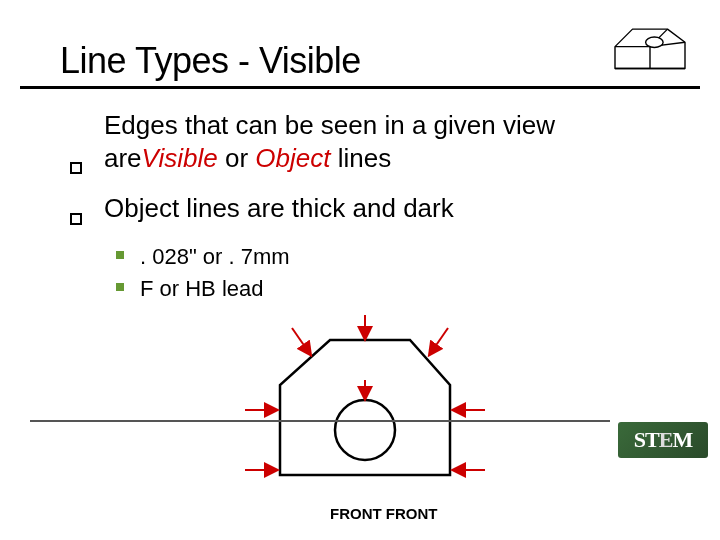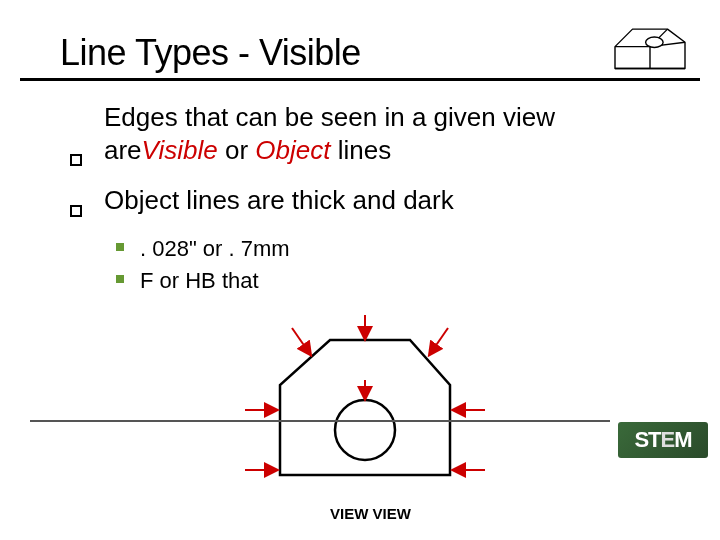--- a/index.html
+++ b/index.html
@@ -9,21 +9,21 @@
     background: #ffffff;
     font-family: Verdana, Arial, sans-serif;
     color: #000;
     position: relative;
     overflow: hidden;
   }
   .slide {
     width: 720px;
     height: 468px;
     position: relative;
-    padding: 32px 0 0 0;
+    padding: 40px 0 0 0;
   }
   .title-row {
     position: relative;
     margin: 0 30px 0 60px;
   }
   .title {
     font-size: 36px;
     font-weight: normal;
     color: #000;
     letter-spacing: -0.5px;
@@ -104,21 +104,21 @@
     bottom: 10px;
     width: 90px;
     height: 36px;
     background: linear-gradient(135deg, #3a6a3a 0%, #2a4a2a 100%);
     border-radius: 3px;
     display: flex;
     align-items: center;
     justify-content: center;
   }
   .logo-text {
-    font-family: Liberation Sans, sans-serif;
+    font-family: Liberation Serif, serif;
     font-size: 22px;
     font-weight: bold;
     color: #fff;
     letter-spacing: -1px;
   }
   .bottom-line {
     position: absolute;
     left: 30px;
     right: 110px;
     bottom: 46px;
@@ -159,21 +159,21 @@
     </div>
   </div>
 
   <div class="sub-bullets">
     <div class="b2">
       <div class="mini-square"></div>
       <div class="b2-text">. 028" or . 7mm</div>
     </div>
     <div class="b2">
       <div class="mini-square"></div>
-      <div class="b2-text">F or HB that</div>
+      <div class="b2-text">F or HB lead</div>
     </div>
   </div>
 
   <svg class="diagram" viewBox="0 0 280 195">
     <defs>
       <marker id="ah" markerWidth="8" markerHeight="8" refX="6" refY="4" orient="auto">
         <path d="M0,0 L8,4 L0,8 Z" fill="#cc0000"></path>
       </marker>
     </defs>
 
@@ -188,21 +188,21 @@
       <line x1="72" y1="18" x2="90" y2="44" marker-end="url(#ah)"></line>
       <line x1="228" y1="18" x2="210" y2="44" marker-end="url(#ah)"></line>
       <line x1="25" y1="100" x2="56" y2="100" marker-end="url(#ah)"></line>
       <line x1="265" y1="100" x2="234" y2="100" marker-end="url(#ah)"></line>
       <line x1="25" y1="160" x2="56" y2="160" marker-end="url(#ah)"></line>
       <line x1="265" y1="160" x2="234" y2="160" marker-end="url(#ah)"></line>
       <line x1="145" y1="70" x2="145" y2="88" marker-end="url(#ah)"></line>
     </g>
   </svg>
 
-  <div class="front-label">VIEW VIEW</div>
+  <div class="front-label">FRONT FRONT</div>
 
   <div class="bottom-line"></div>
 
   <div class="logo">
     <span class="logo-text">
       ST<span style="color:#ddd">E</span>M
     </span>
   </div>
 
 </div>

